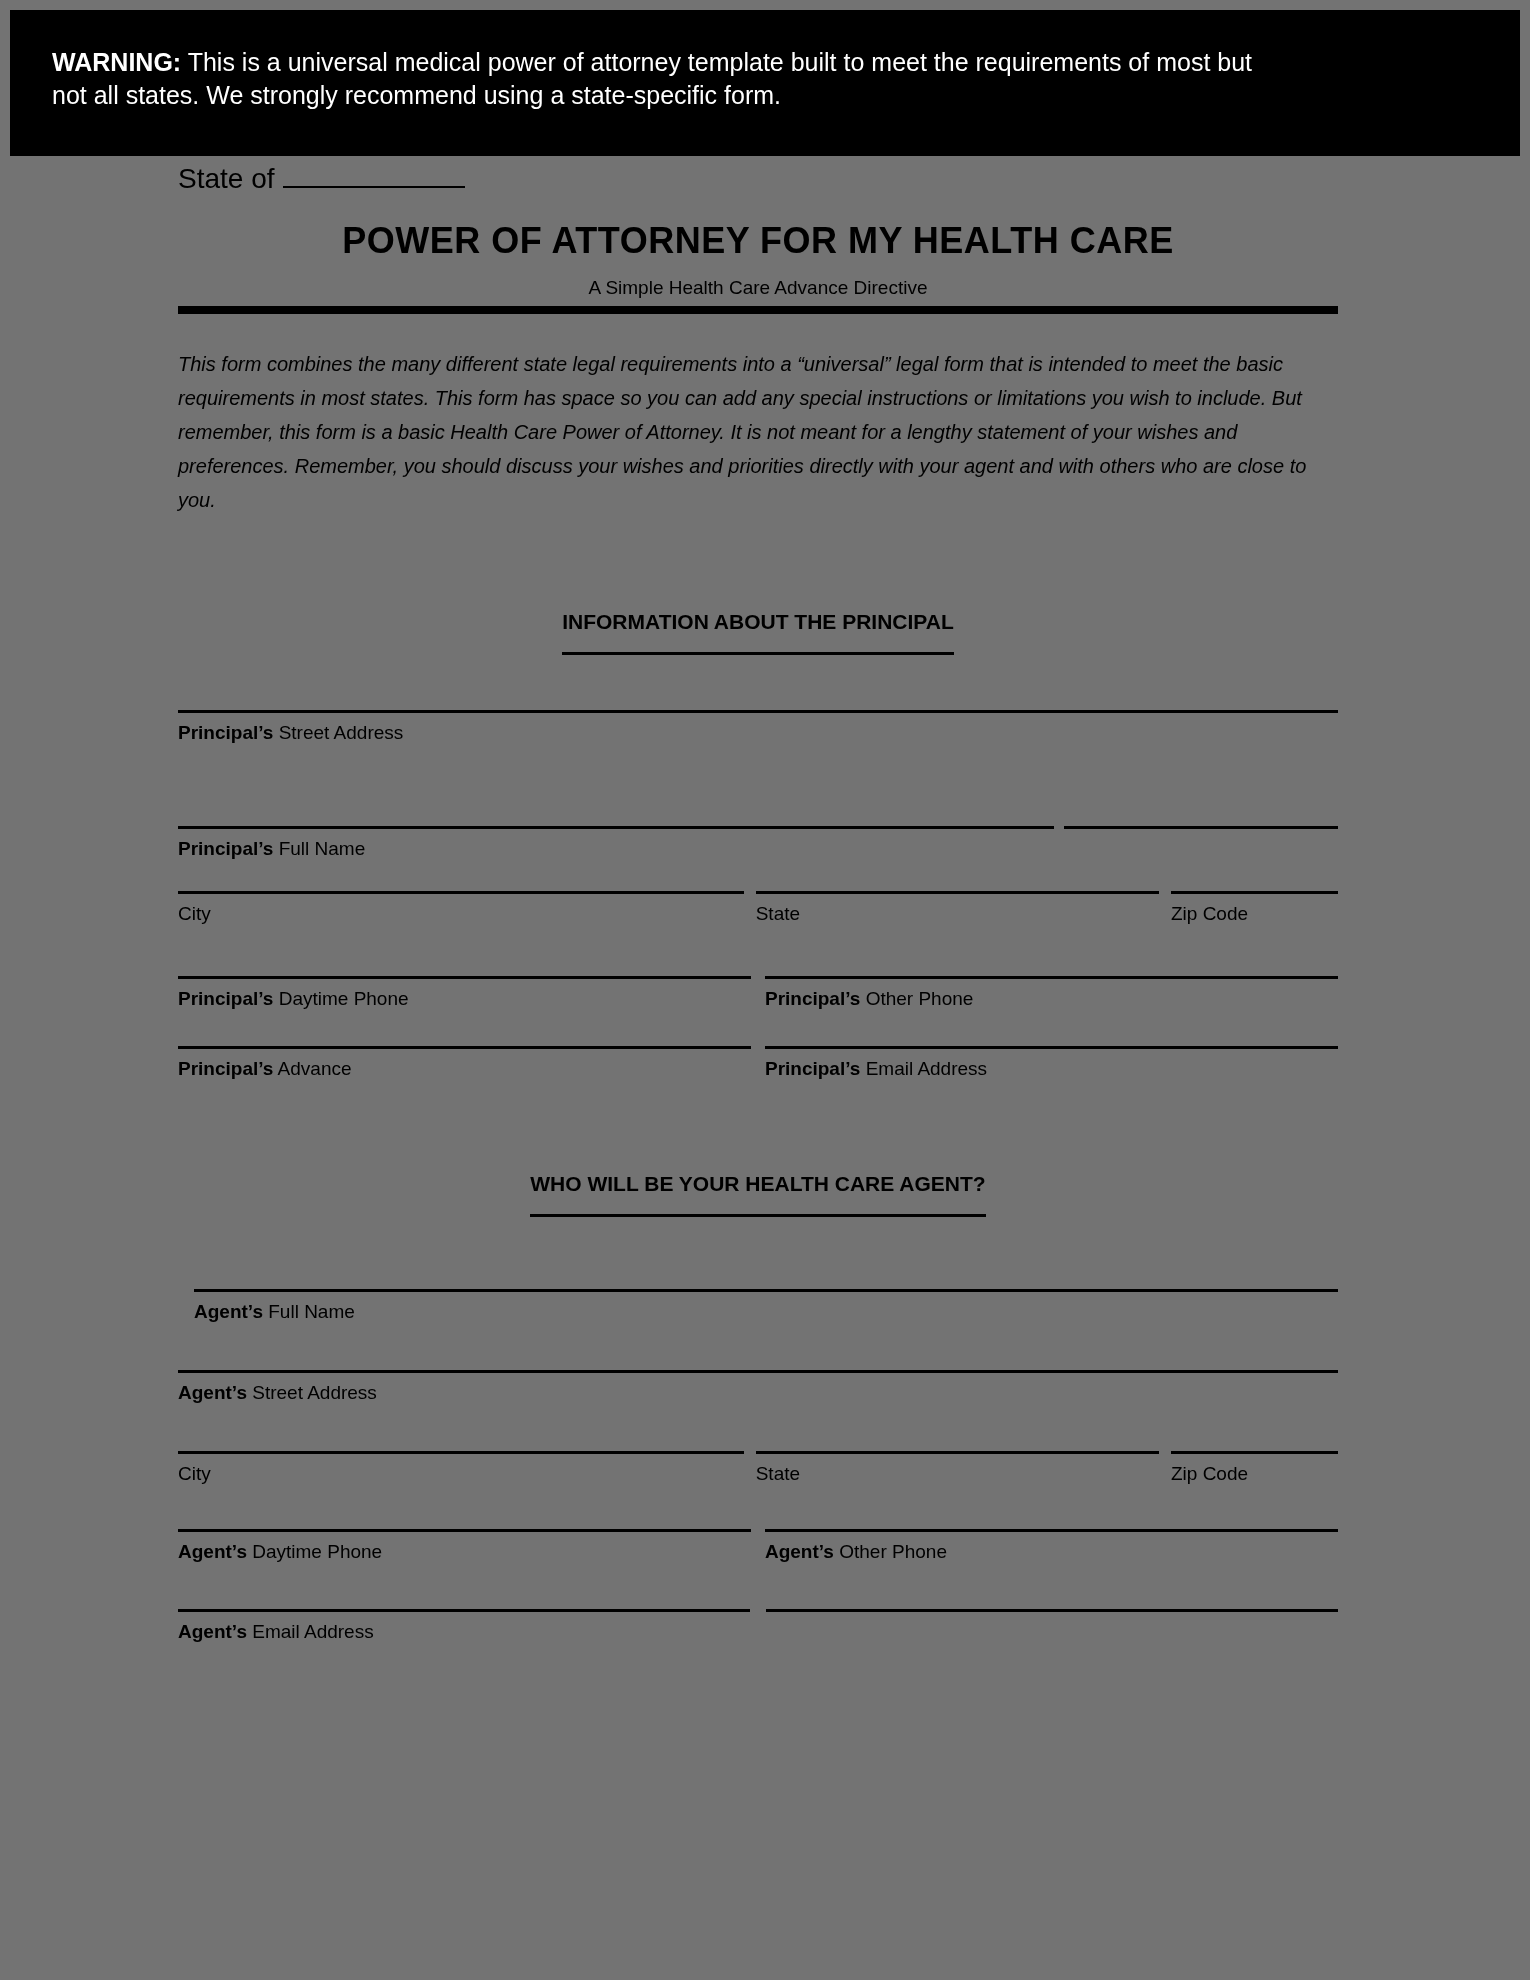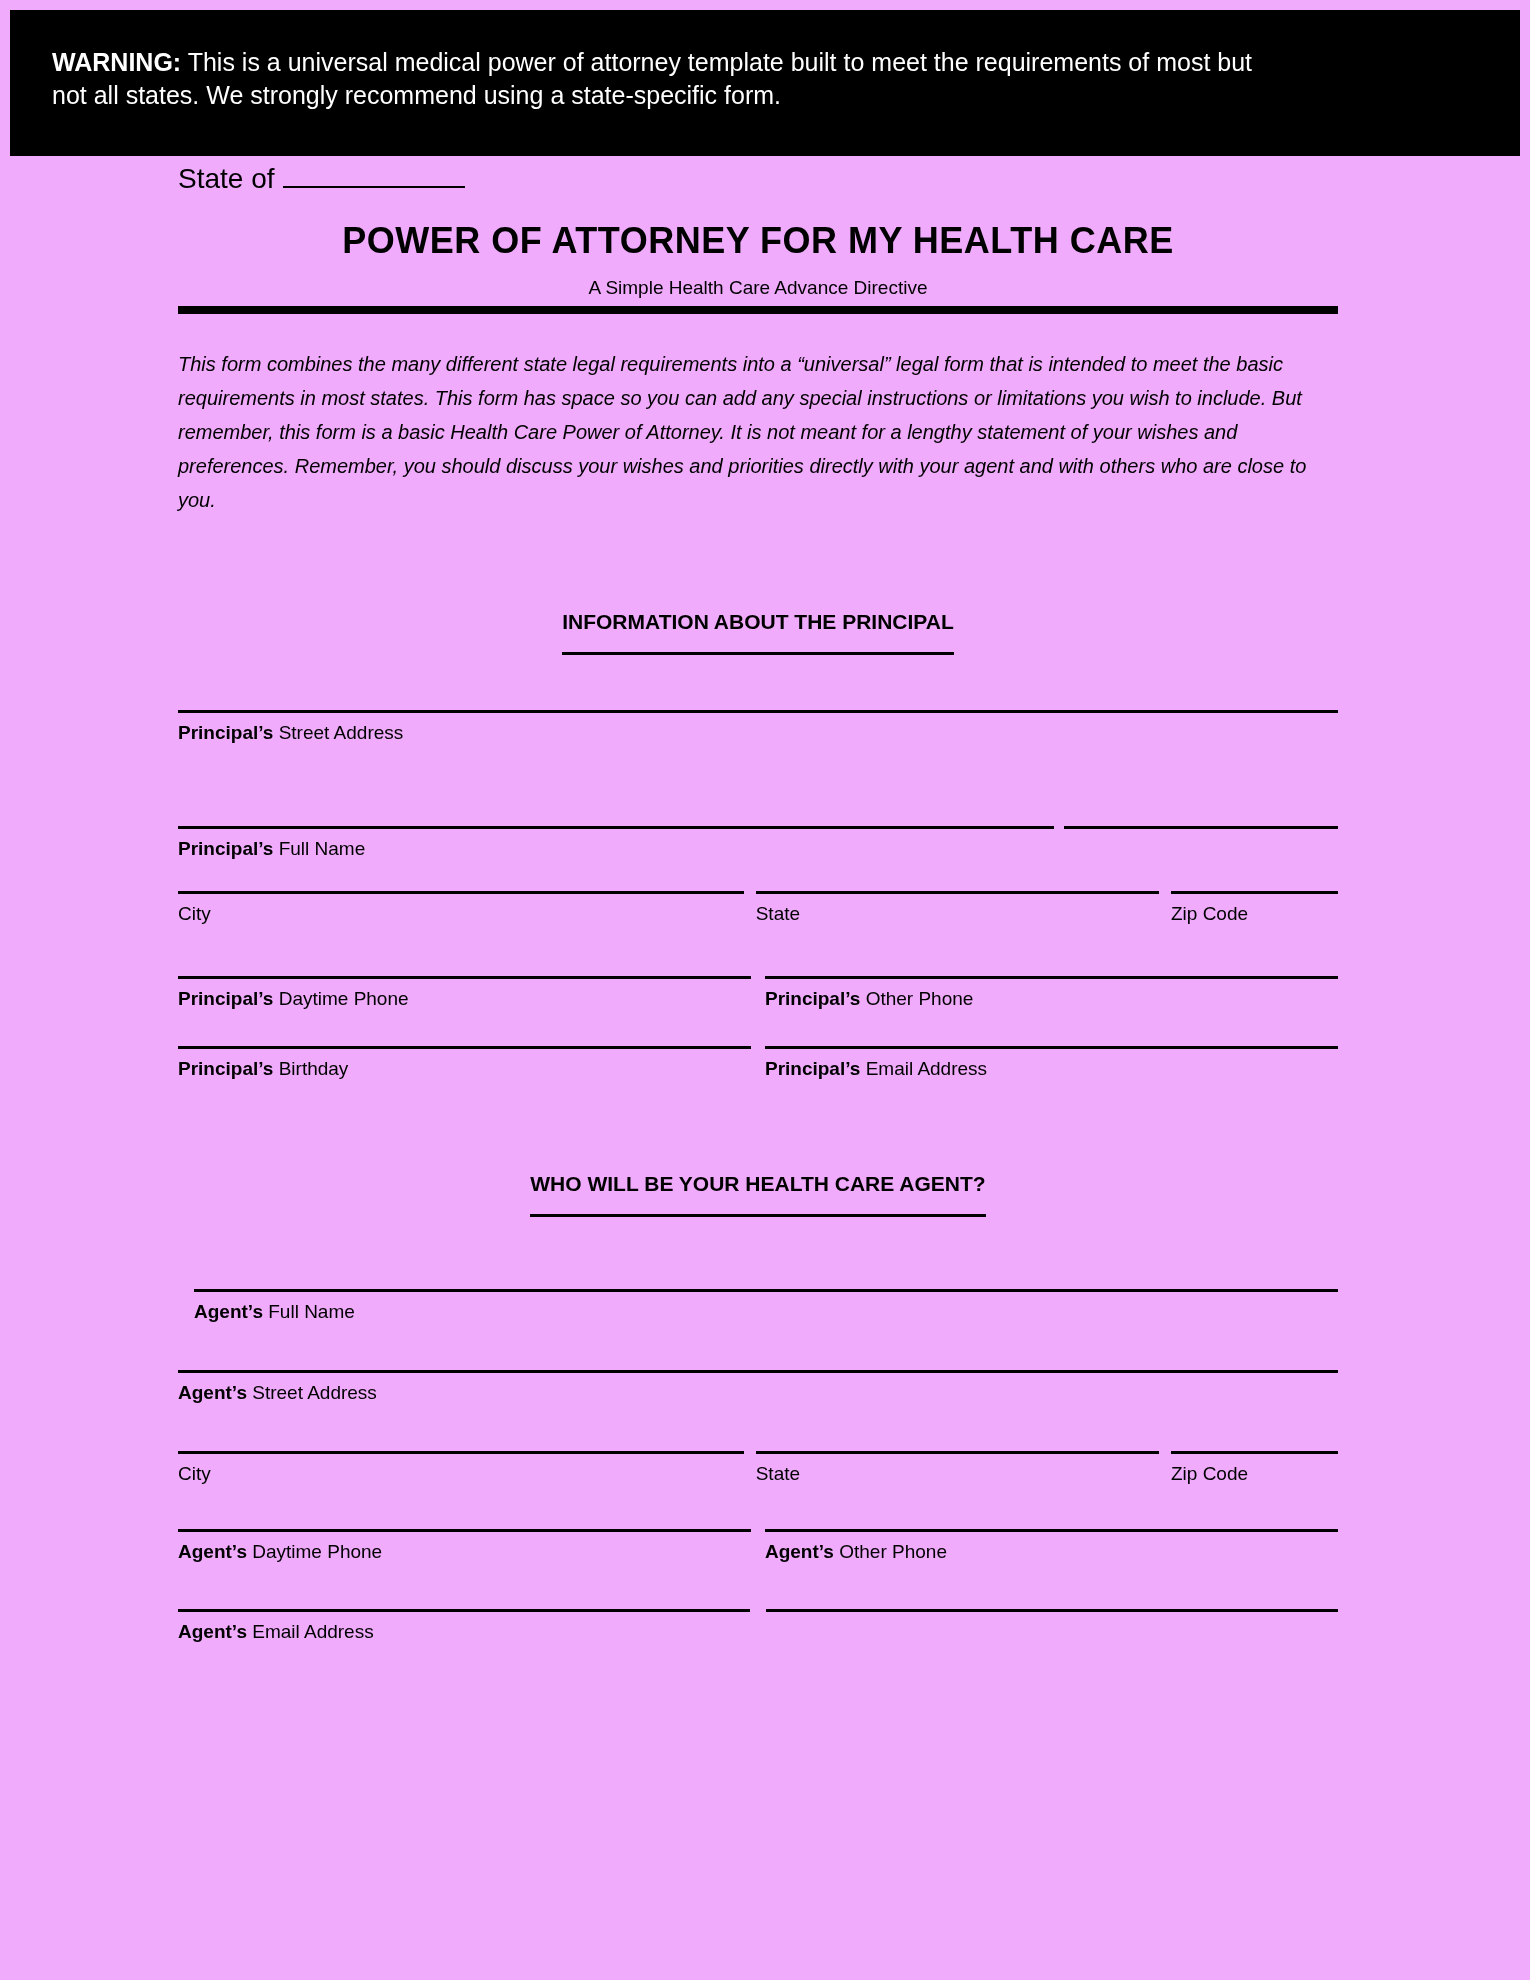--- a/index.html
+++ b/index.html
@@ -1,20 +1,20 @@
 <!DOCTYPE html>
 <html><head>
 <meta charset="utf-8">
 <style>
   * { margin:0; padding:0; box-sizing:border-box; }
   html,body { background:#ffffff; }
   .page {
     position:relative;
     width:1530px; height:1980px;
-    background:#f0abfc;
+    background:#737373;
     font-family:"Liberation Sans","DejaVu Sans",sans-serif;
     color:#000;
     overflow:hidden;
   }
   
   .banner {
     margin:10px;
     background:#000;
     color:#fff;
     padding:36px 42px 44px 42px;
@@ -118,21 +118,21 @@
       <div class="cell c-half">
         <span><span class="b">Principal’s</span><span> Daytime Phone</span></span>
       </div>
       <div class="cell c-half">
         <span><span class="b">Principal’s</span><span> Other Phone</span></span>
       </div>
     </div>
 
     <div class="row" style="margin-top:35px;">
       <div class="cell c-half">
-        <span><span class="b">Principal’s</span><span> Birthday</span></span>
+        <span><span class="b">Principal’s</span><span> Advance</span></span>
       </div>
       <div class="cell c-half">
         <span><span class="b">Principal’s</span><span> Email Address</span></span>
       </div>
     </div>
 
     <div class="sect-head h-agent">
       <span>WHO WILL BE YOUR HEALTH CARE AGENT?</span>
     </div>
 

